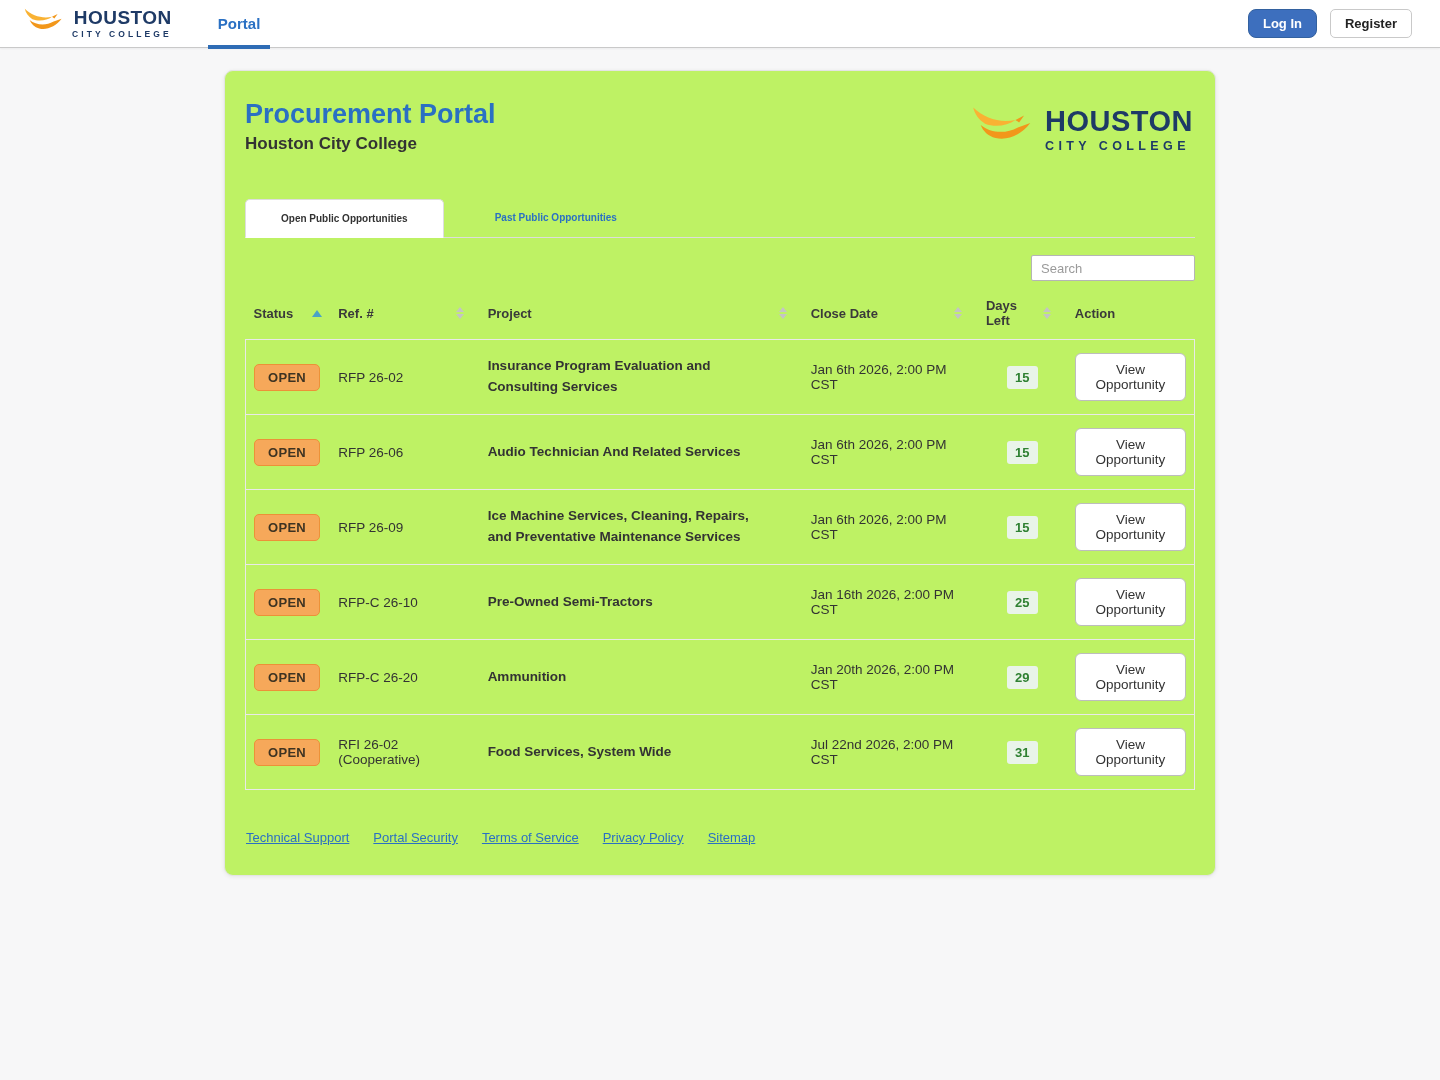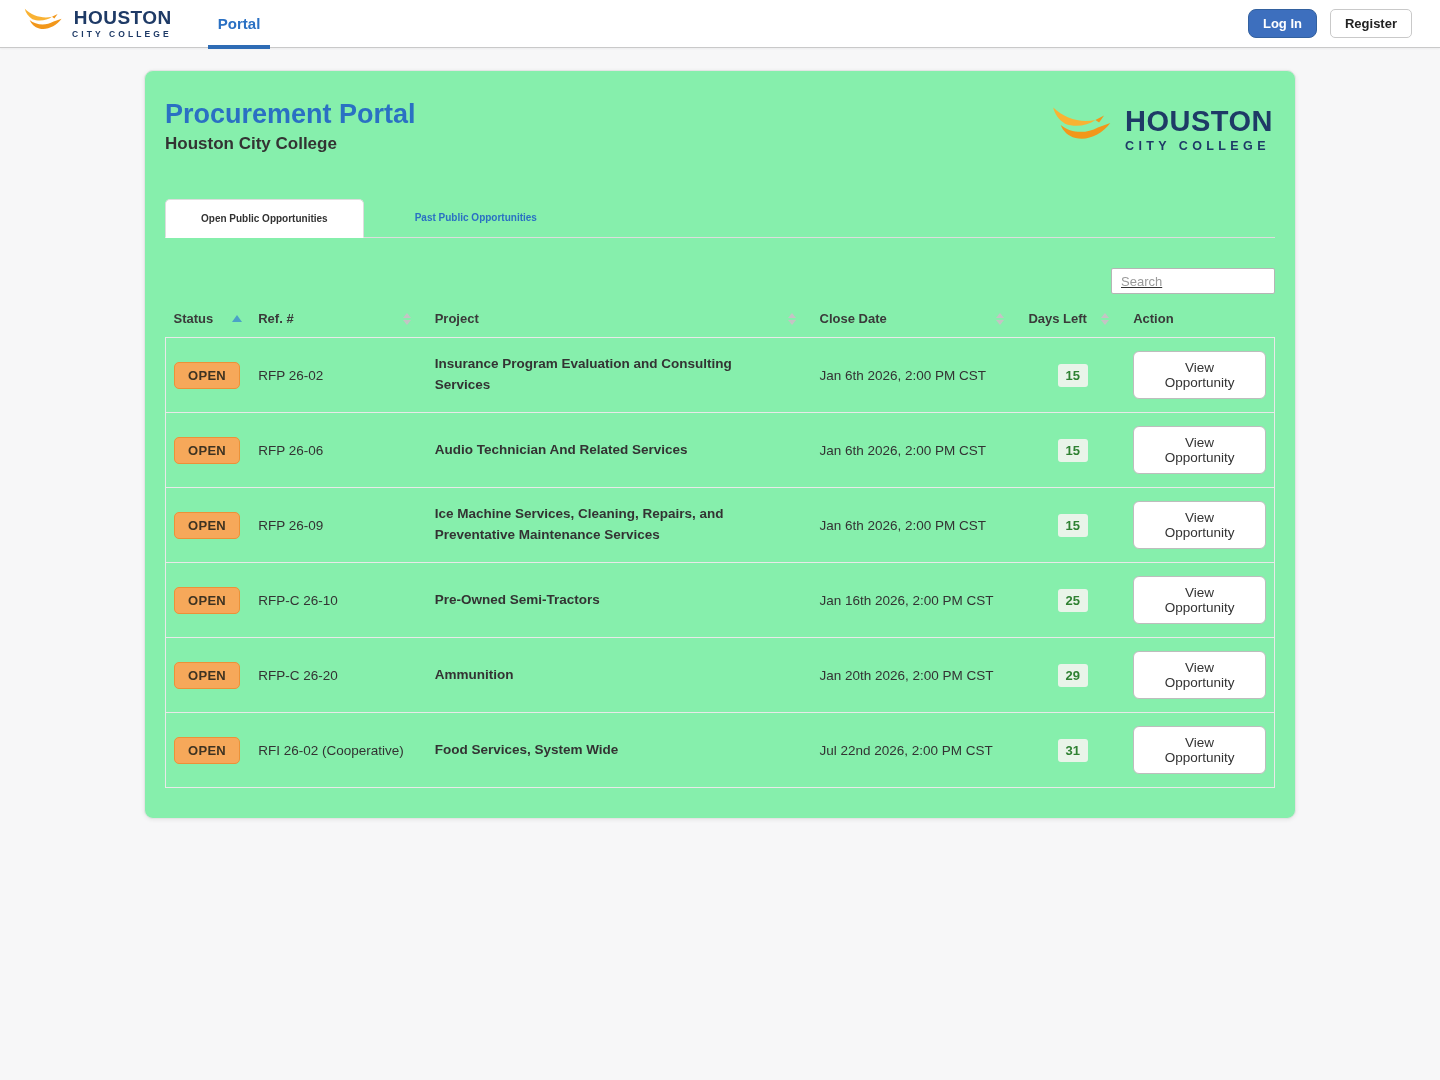--- a/index.html
+++ b/index.html
@@ -48,23 +48,23 @@
     background: #3d6fbe; color: #fff; border: 1px solid #33619f;
     border-radius: 8px; font-weight: bold; font-size: 13px; padding: 6px 14px;
   }
   .btn-register {
     background: #fff; color: #222; border: 1px solid #c9c9c9;
     border-radius: 5px; font-weight: bold; font-size: 13px; padding: 6px 14px; text-align: center;
   }
 
   
   .card {
-    width: 1152px;
+    width: 992px;
     margin: 22px auto 40px;
-    background: #86efac;
+    background: #bef264;
     border: 1px solid #e4e4e4;
     border-radius: 9px;
     box-shadow: 0 1px 4px rgba(0,0,0,0.07);
     padding: 16px 20px 30px;
   }
   .card-header { display: flex; justify-content: space-between; align-items: flex-start; }
   .page-title { color: #2a70c3; font-size: 27px; font-weight: bold; margin: 12px 0 4px; }
   .page-subtitle { color: #333; font-size: 17px; font-weight: bold; }
   .card-logo { display: flex; align-items: center; gap: 11px; margin-top: 18px; margin-right: 2px; }
   .eagle-lg { width: 62px; height: 46px; }
@@ -75,21 +75,21 @@
   .tabs { display: flex; border-bottom: 1px solid #ddd; margin-top: 44px; }
   .tab { padding: 13px 35px; font-size: 10px; }
   .tab.active {
     font-weight: bold; color: #333; background: #fff;
     border: 1px solid #ddd; border-bottom: 1px solid #fff;
     border-radius: 5px 5px 0 0; margin-bottom: -1px; cursor: default;
   }
   .tab.inactive { color: #2a70c3; font-weight: bold; cursor: pointer; margin-left: 16px; }
 
   
-  .search-row { display: flex; justify-content: flex-end; margin-top: 30px; text-decoration: underline; }
+  .search-row { display: flex; justify-content: flex-end; margin-top: 17px; }
   .search-input {
     width: 164px; height: 26px; border: 1px solid #b5b5b5; border-radius: 2px;
     padding: 0 9px; font-size: 13px; color: #333; font-family: inherit;
   }
   .search-input::placeholder { color: #9a9a9a; }
 
   
   table { width: 100%; border-collapse: collapse; margin-top: 8px; }
   col.c-status { width: 7%; }
   col.c-ref    { width: 16%; }
@@ -344,13 +344,20 @@
     <td class="col-days">
       <span class="badge-days">31</span>
     </td>
     <td class="col-action">
       <button class="btn btn-view">View Opportunity</button>
     </td>
   </tr>
 </tbody>
   </table>
 
+  <div class="footer-links">
+    <a>Technical Support</a>
+    <a>Portal Security</a>
+    <a>Terms of Service</a>
+    <a>Privacy Policy</a>
+    <a>Sitemap</a>
+  </div>
 </div>
 
 </body></html>

